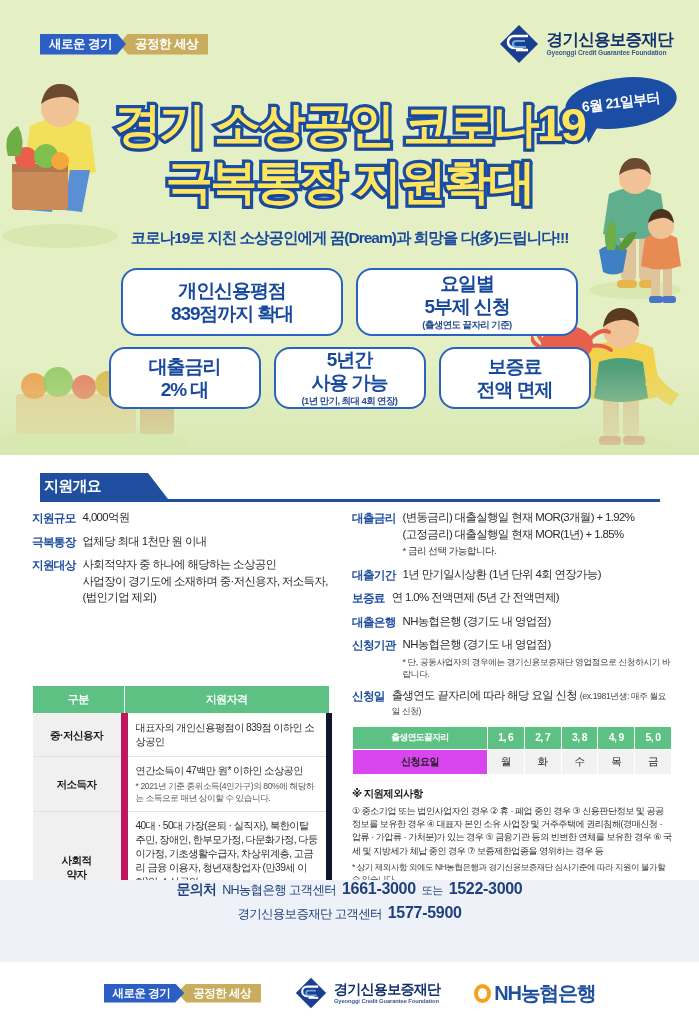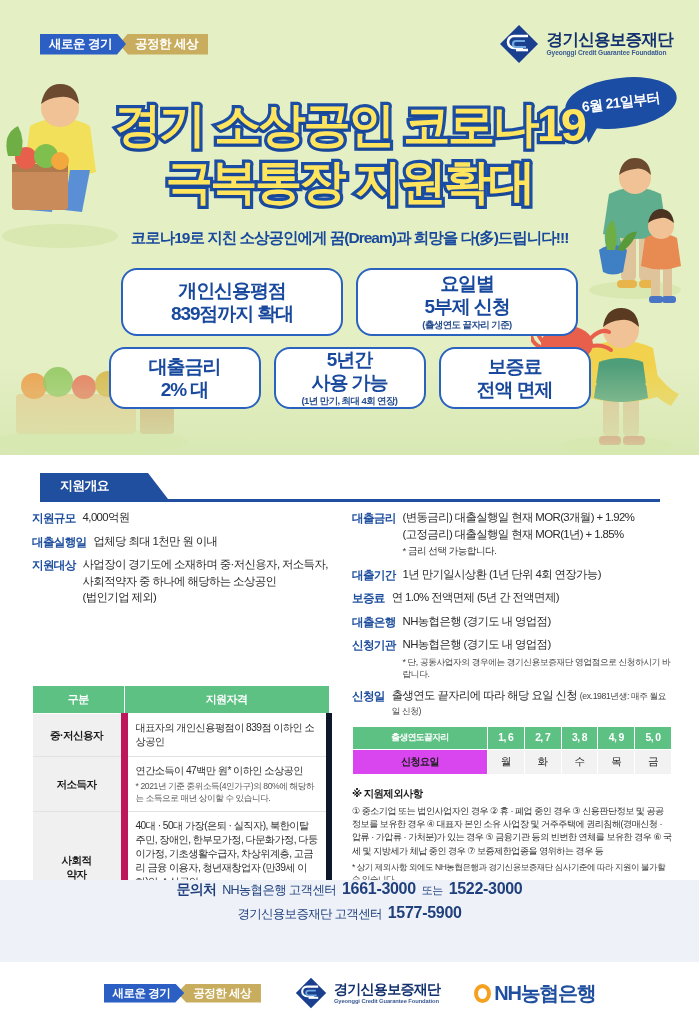--- a/index.html
+++ b/index.html
@@ -100,21 +100,21 @@
   
   .body{position:absolute;left:0;top:455px;width:699px;height:425px;background:#fff;}
 
   .sec-head{position:absolute;left:40px;top:18px;width:620px;height:30px;}
   .sec-tab{
     position:absolute;left:0;top:0;height:26px;width:128px;
     background:#1f4f9e;
     clip-path:polygon(0 0,108px 0,128px 100%,0 100%);
     display:flex;align-items:center;
   }
-  .sec-tab span{color:#fff;font-size:13px;font-weight:bold;letter-spacing:-.8px;margin-left:20px;}
+  .sec-tab span{color:#fff;font-size:15px;font-weight:bold;letter-spacing:-.8px;margin-left:4px;}
   .sec-rule{position:absolute;left:0;top:26px;width:620px;height:2.5px;background:#1f4f9e;}
 
   .cols{position:absolute;left:0;top:55px;width:699px;}
   .colL{position:absolute;left:32px;top:0;width:310px;}
   .colR{position:absolute;left:352px;top:0;width:320px;}
 
   .kv{display:flex;margin-bottom:7px;line-height:15.5px;}
   .kv .k{
     color:#1f4f9e;font-weight:bold;font-size:11.6px;letter-spacing:-.7px;
     flex:0 0 auto;white-space:nowrap;margin-right:7px;
@@ -337,30 +337,30 @@
     <div class="cols">
 
       <div class="colL">
         <div class="kv">
           <div class="k">지원규모</div>
           <div class="v">
               <div>4,000억원</div>
             </div>
         </div>
         <div class="kv">
-          <div class="k">대출실행일</div>
+          <div class="k">극복통장</div>
           <div class="v">
               <div>업체당 최대 1천만 원 이내</div>
             </div>
         </div>
         <div class="kv">
           <div class="k">지원대상</div>
           <div class="v">
+            <div>사회적약자 중 하나에 해당하는 소상공인</div>
             <div>사업장이 경기도에 소재하며 중·저신용자, 저소득자,</div>
-            <div>사회적약자 중 하나에 해당하는 소상공인</div>
             <div>(법인기업 제외)</div>
           </div>
         </div>
       </div>
 
       <table class="etab">
         <thead>
           <tr>
             <th>구분</th>
             <th>지원자격</th>

